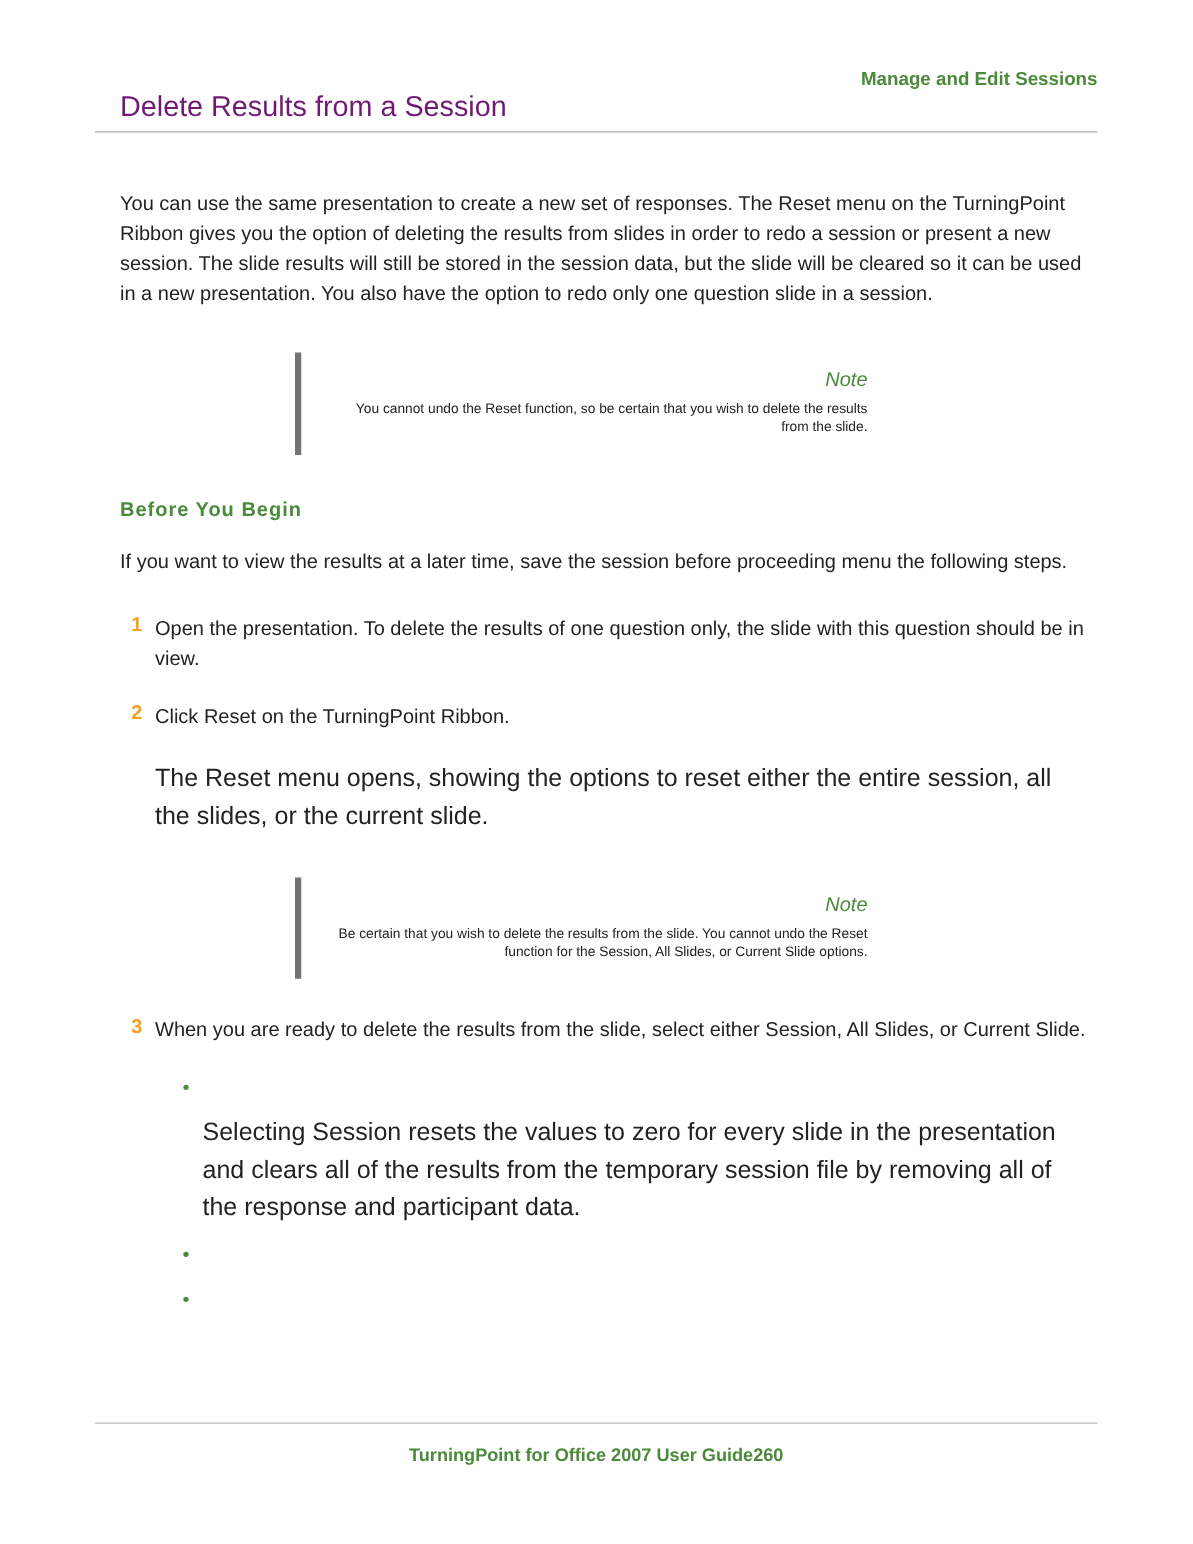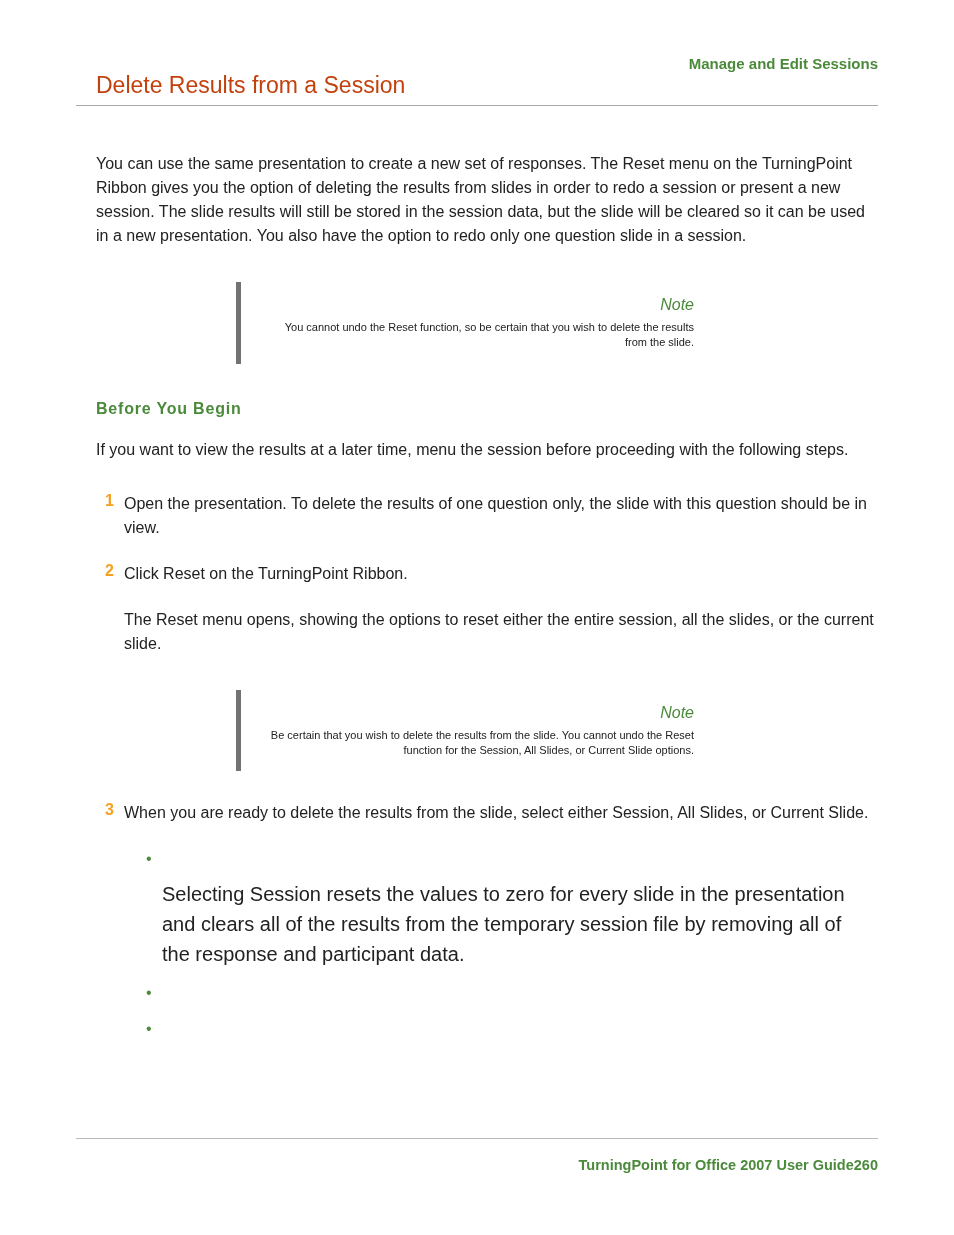--- a/index.html
+++ b/index.html
@@ -12,21 +12,21 @@
     color: #222;
   }
   .page { padding: 55px 76px 0 76px; }
   .breadcrumb {
     text-align: right;
     color: #4a8a3a;
     font-weight: 600;
     font-size: 15px;
   }
   .section-title {
-    color: #c2410c;
+    color: #701a75;
     font-size: 23px;
     font-weight: 400;
     padding-bottom: 6px;
     border-bottom: 1px solid #aaa;
     padding-left: 20px;
     margin-bottom: 46px;
   }
   .content { padding-left: 20px; padding-right: 4px; }
   .body-text {
     font-size: 16px;
@@ -79,21 +79,21 @@
     padding-right: 0;
     margin-left: -6px;
   }
   .step-body {
     font-size: 16px;
     line-height: 1.5;
     color: #222;
     padding-left: 10px;
   }
   .step-extra {
-    font-size: 16px;
+    font-size: 20px;
     line-height: 1.5;
     color: #222;
     margin-left: 28px;
     margin-bottom: 22px;
     margin-top: 22px;
   }
   .bullets { margin-left: 50px; margin-top: 18px; }
   .bullet-row { display: flex; margin-bottom: 12px; }
   .bullet-dot {
     color: #4a8a3a;
@@ -108,21 +108,21 @@
     color: #222;
     margin-top: 32px;
   }
   .footer {
     position: absolute;
     left: 76px; right: 76px;
     bottom: 62px;
     border-top: 1px solid #bbb;
     padding-top: 18px;
     display: flex;
-    justify-content: flex-end;
+    justify-content: center;
     color: #4a8a3a;
     font-weight: 600;
     font-size: 14.5px;
   }
 </style>
 </head>
 <body>
 
 <div class="page">
   <div class="breadcrumb">Manage and Edit Sessions</div>
@@ -131,21 +131,21 @@
 
   <div class="content">
     <p class="body-text">You can use the same presentation to create a new set of responses. The Reset menu on the TurningPoint Ribbon gives you the option of deleting the results from slides in order to redo a session or present a new session. The slide results will still be stored in the session data, but the slide will be cleared so it can be used in a new presentation. You also have the option to redo only one question slide in a session.</p>
 
     <div class="note-block">
       <div class="note-label">Note</div>
       <div class="note-body"> You cannot undo the Reset function, so be certain that you wish to delete the results from the slide.</div>
     </div>
 
     <div class="subheading-before">Before You Begin</div>
-    <p class="body-text">If you want to view the results at a later time, menu the session before proceeding with the following steps.</p>
+    <p class="body-text">If you want to view the results at a later time, save the session before proceeding menu the following steps.</p>
 
 
     <div class="step">
       <div class="step-num">1</div>
       <div class="step-body">Open the presentation. To delete the results of one question only, the slide with this question should be in view.</div>
     </div>
 
     <div class="step">
       <div class="step-num">2</div>
       <div class="step-body">Click Reset on the TurningPoint Ribbon.</div>

